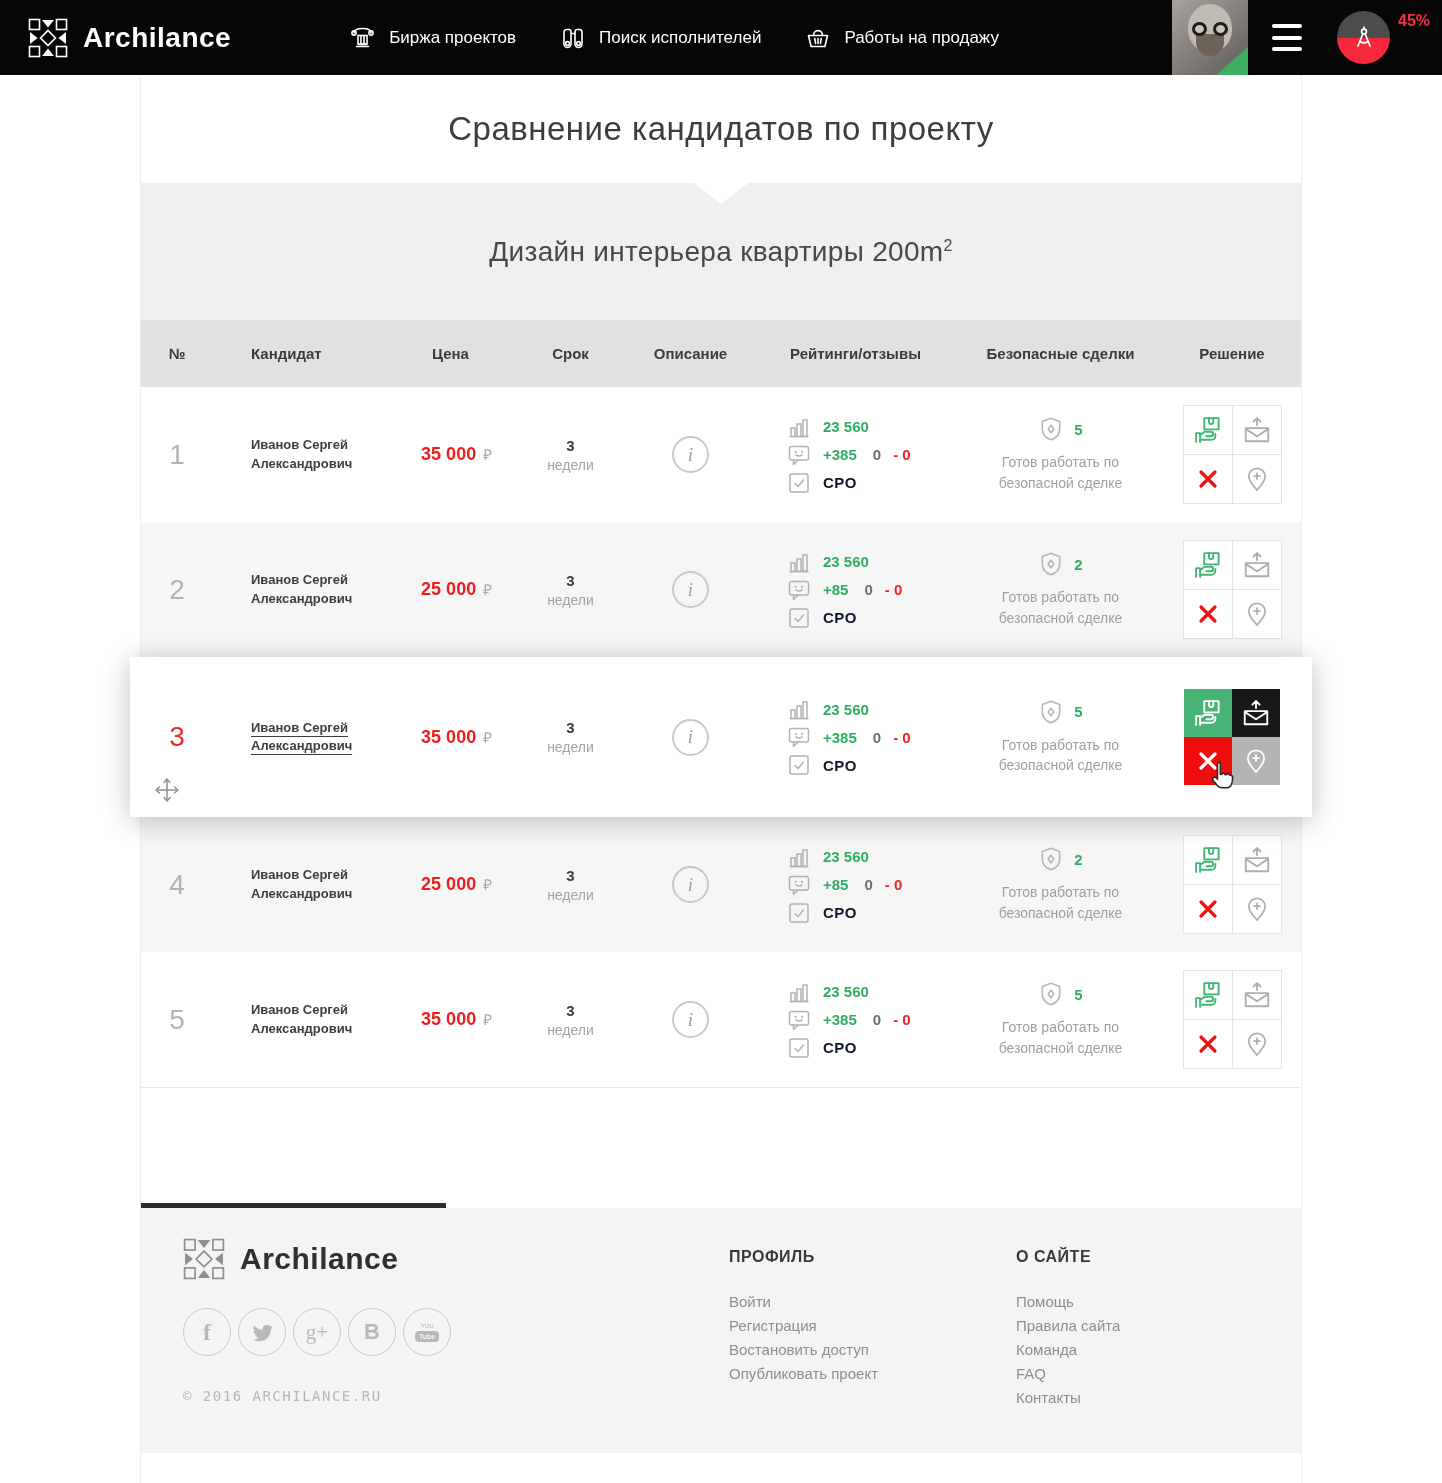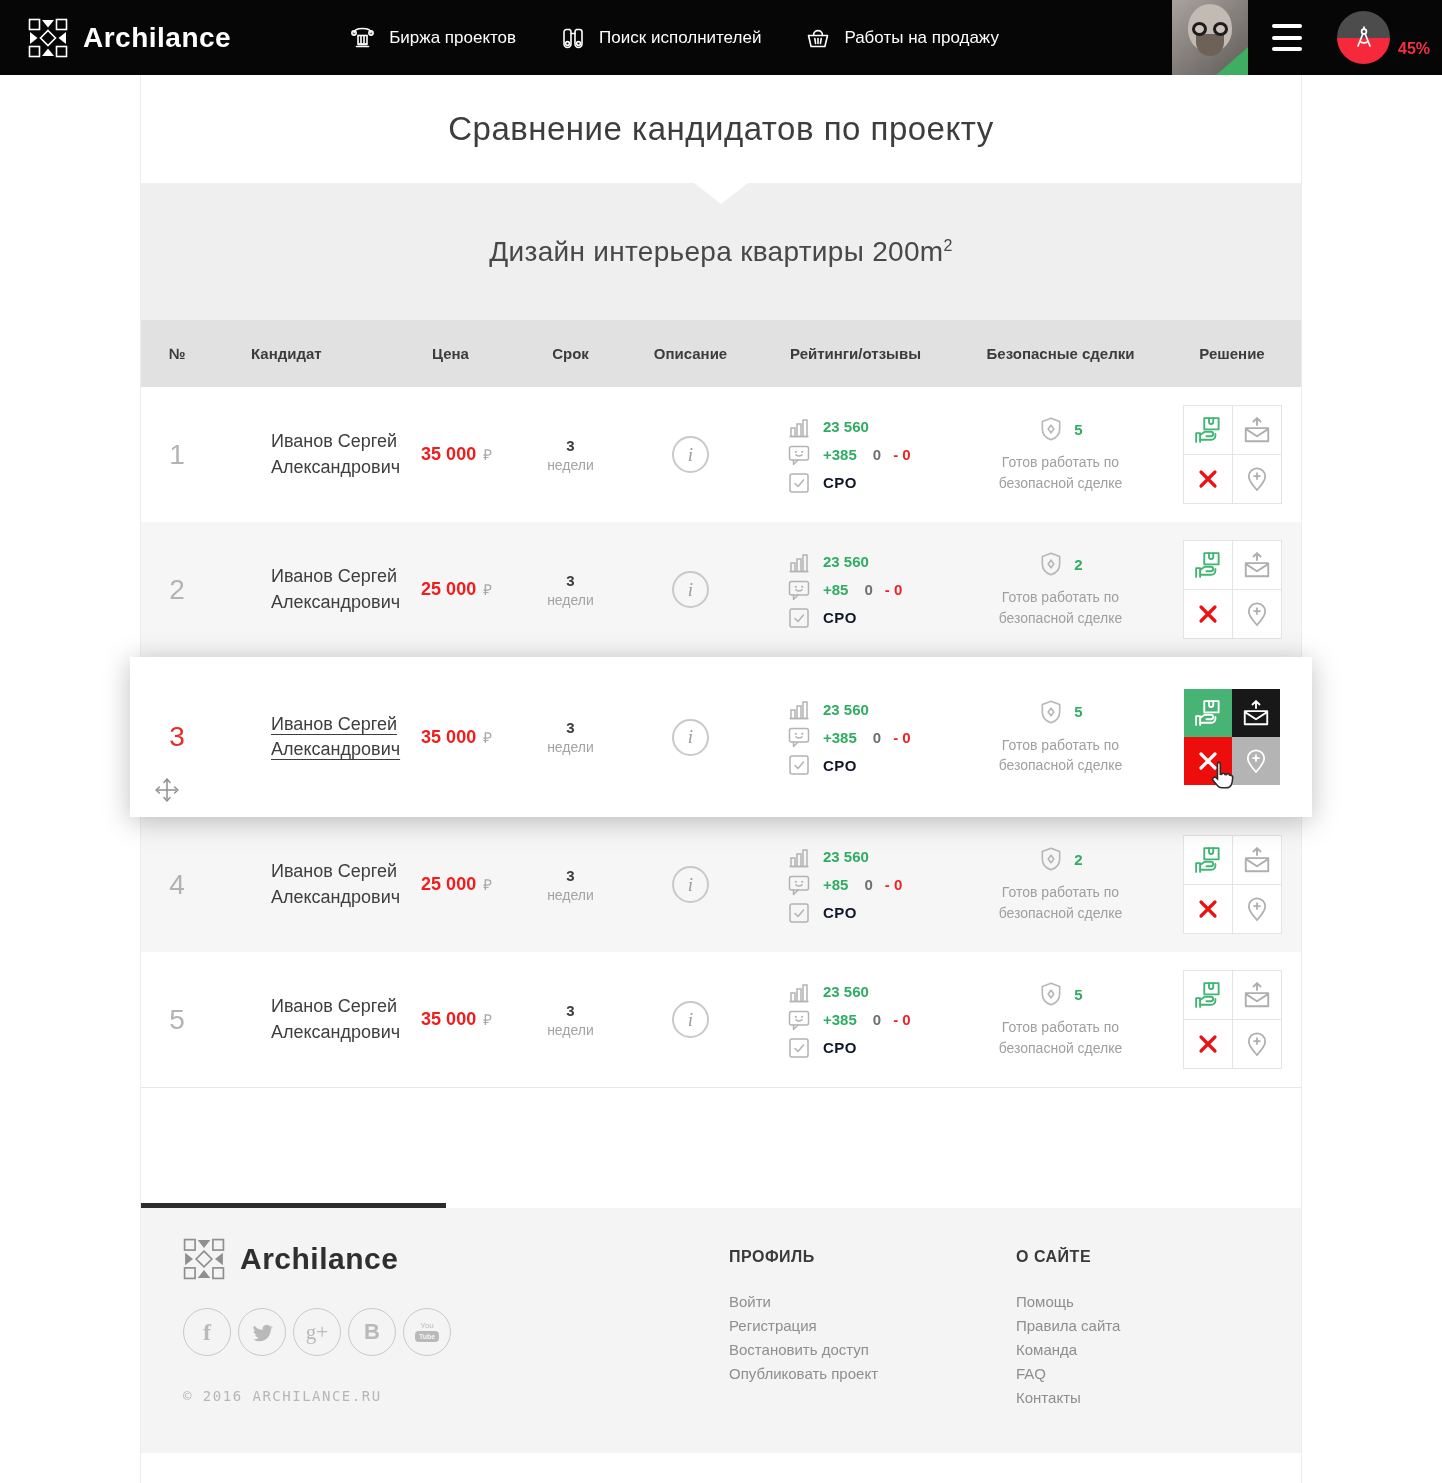--- a/index.html
+++ b/index.html
@@ -23,21 +23,21 @@
   .avatar .glass1,.avatar .glass2 { position:absolute; top:22px; width:15px; height:14px; border:3px solid #1d1d1d; border-radius:50%; background:rgba(255,255,255,.15); }
   .avatar .glass1 { left:20px; } .avatar .glass2 { left:41px; }
   .avatar .corner { position:absolute; right:-1px; bottom:-1px; width:0; height:0;
     border-left:34px solid transparent; border-bottom:30px solid #3fae63; }
   .hamburger { position:absolute; left:1272px; top:24px; width:30px; height:27px; display:flex; flex-direction:column; justify-content:space-between; cursor:pointer; }
   .hamburger span { display:block; height:4px; background:#fff; border-radius:2px; }
   .progress-badge { position:absolute; left:1337px; top:11px; width:53px; height:53px; border-radius:50%; overflow:hidden; cursor:pointer; }
   .progress-badge .half-top { position:absolute; inset:0 0 50% 0; background:#4c4c4c; }
   .progress-badge .half-bot { position:absolute; inset:50% 0 0 0; background:#f5283c; }
   .progress-badge svg { position:absolute; left:50%; top:50%; transform:translate(-50%,-50%); }
-  .progress-pct { position:absolute; left:1398px; top:40px; color:#f43046; font-size:16px; font-weight:700; }
+  .progress-pct { position:absolute; left:1398px; top:12px; color:#f43046; font-size:16px; font-weight:700; }
 
   
   .content { width:1162px; margin:0 auto; border-left:1px solid #ececec; border-right:1px solid #ececec; position:relative; }
 
   .hero { height:108px; display:flex; align-items:center; justify-content:center; background:#fff; }
   .hero h1 { margin:0; font-size:33px; font-weight:300; color:#3d3d3d; letter-spacing:.5px; }
 
   .band { height:137px; background:#efefef; position:relative; display:flex; align-items:center; justify-content:center; }
   .band .notch { position:absolute; top:0; left:50%; transform:translateX(-50%); width:0; height:0;
     border-left:27px solid transparent; border-right:27px solid transparent; border-top:21px solid #ffffff; }
@@ -55,21 +55,21 @@
   .c-rate  { width:205px; flex-direction:column; align-items:flex-start; padding-left:34px; }
   .c-deals { width:205px; flex-direction:column; }
   .c-act   { width:138px; }
   .thead .c-term,.thead .c-rate,.thead .c-deals { flex-direction:row; align-items:center; padding-left:0; justify-content:center; }
 
   .tbody { border-bottom:1px solid #e7e7e7; }
   .row { height:135px; display:flex; align-items:center; background:#fff; position:relative; }
   .row:nth-child(even) { background:#f6f6f6; }
 
   .num { font-size:28px; font-weight:300; color:#b3b3b3; }
-  .name { font-weight:400; font-size:18px; color:#3e3e3e; width:138px; line-height:1.4; cursor:pointer;margin-left:20px; }
+  .name { font-weight:700; font-size:13px; color:#3e3e3e; width:138px; line-height:1.4; cursor:pointer; }
   .price-wrap { display:flex; align-items:flex-start; gap:7px;margin-left:12px; }
   .price-val { color:#f11c1c; font-weight:700; font-size:18px; }
   .price-cur { color:#a9a9a9; font-size:15px; }
   .term-v { font-weight:700; font-size:15px; color:#3c3c3c; }
   .term-u { font-size:14px; color:#a3a3a3; margin-top:3px; }
   .info-btn { width:37px; height:37px; border:2px solid #c9c9c9; border-radius:50%;
     display:flex; align-items:center; justify-content:center; background:transparent; cursor:pointer; }
   .info-btn i { font-family:"Liberation Serif", serif; font-style:italic; font-size:19px; color:#9d9d9d; }
 
   .rate-line { display:flex; align-items:center; gap:12px; margin:2px 0; }

